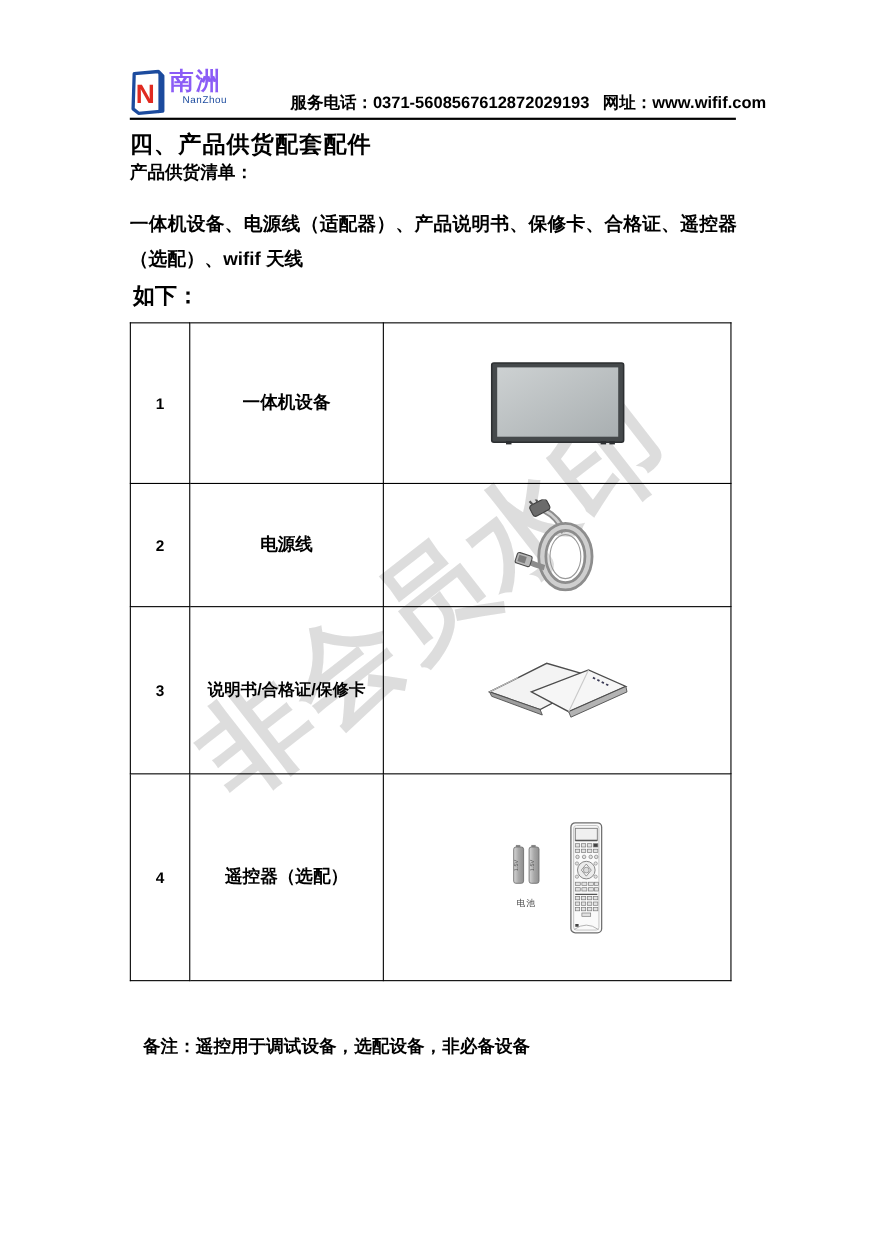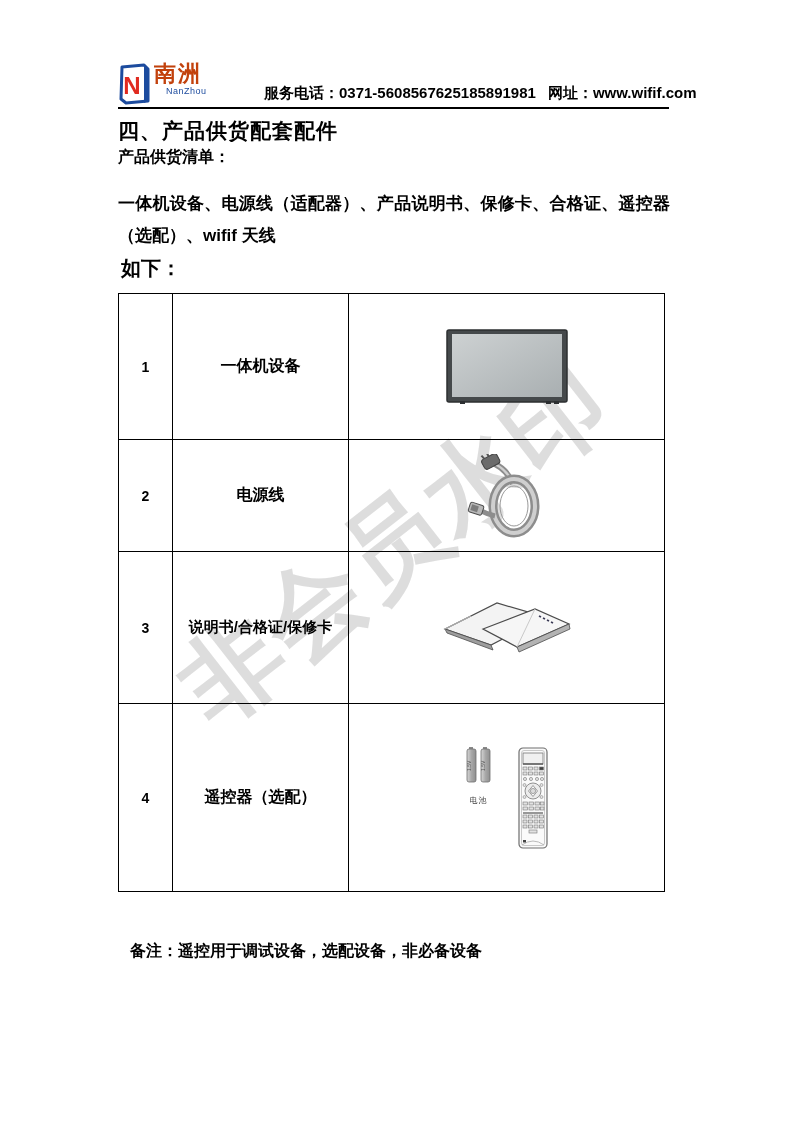--- a/index.html
+++ b/index.html
@@ -23,21 +23,21 @@
     white-space:nowrap;z-index:1;
     letter-spacing:2px;
     pointer-events:none;
   }
   .content{position:relative;z-index:2;}
 
   
   .logo{position:absolute;left:118px;top:63px;display:flex;align-items:flex-start;}
   .logo-mark{width:32px;height:42px;margin-right:4px;}
   .logo-text{display:flex;flex-direction:column;line-height:1;}
-  .logo-cn{font-size:22px;font-weight:bold;color:#c2410c;letter-spacing:2px;}
+  .logo-cn{font-size:22px;font-weight:bold;color:#8b5cf6;letter-spacing:2px;}
   .logo-en{font-size:9px;font-weight:normal;color:#1c4b9e;margin-top:2px;letter-spacing:.5px;padding-left:12px;}
   .service-line{
     position:absolute;left:264px;top:84px;
     font-size:15px;font-weight:bold;white-space:nowrap;
   }
   .service-line .gap1{margin-right:0;}
   .service-line .gap2{margin-right:12px;}
   .header-rule{position:absolute;left:118px;top:107px;width:551px;height:2px;background:#000;}
 
   
@@ -62,21 +62,21 @@
     text-align:center;vertical-align:middle;
     padding:0;background:transparent;
   }
   col.c-no{width:54px;} col.c-name{width:176px;} col.c-img{width:316px;}
   tr.hdr{height:37px;} tr.r1{height:146px;} tr.r2{height:112px;} tr.r3{height:152px;} tr.r4{height:188px;}
   th{font-size:16px;font-weight:bold;}
   td.no{font-size:14px;font-weight:bold;}
   td.name{font-size:16px;font-weight:bold;}
   tr.r3 td.name{font-size:15px;}
   td.img{padding-left:52px;}
-  .imgwrap{display:flex;justify-content:center;}
+  .imgwrap{display:flex;align-items:center;justify-content:center;}
   .battery-col{display:flex;flex-direction:column;align-items:center;margin-right:26px;}
   .battery-label{font-size:8px;color:#444;margin-top:12px;letter-spacing:1px;}
 </style>
 </head>
 <body>
 
 <div class="page">
 
   <div class="watermark">非会员水印</div>
 
@@ -88,21 +88,21 @@
         <path d="M26 2 L30 6 L30 38 L26 40 Z" fill="#1c4b9e"></path>
         <text x="14" y="31" text-anchor="middle" font-size="24" font-weight="bold" fill="#e02a20" font-family="Liberation Sans,sans-serif">N</text>
       </svg>
       <div class="logo-text">
         <span class="logo-cn">南洲</span>
         <span class="logo-en">NanZhou</span>
       </div>
     </div>
 
     <div class="service-line">
-      <span>服务电话：</span><span class="gap1">0371-56085676</span><span class="gap2">25185891981</span><span>网址：</span><span>www.wifif.com</span>
+      <span>服务电话：</span><span class="gap1">0371-56085676</span><span class="gap2">12872029193</span><span>网址：</span><span>www.wifif.com</span>
     </div>
     <div class="header-rule"></div>
 
     <div class="section-title">四、产品供货配套配件</div>
     <div class="list-heading">产品供货清单：</div>
     <div class="list-items">一体机设备、电源线（适配器）、产品说明书、保修卡、合格证、遥控器（选配）、wifif 天线</div>
     <div class="lead-in">如下：</div>
 
     <table class="supply">
       <colgroup>

